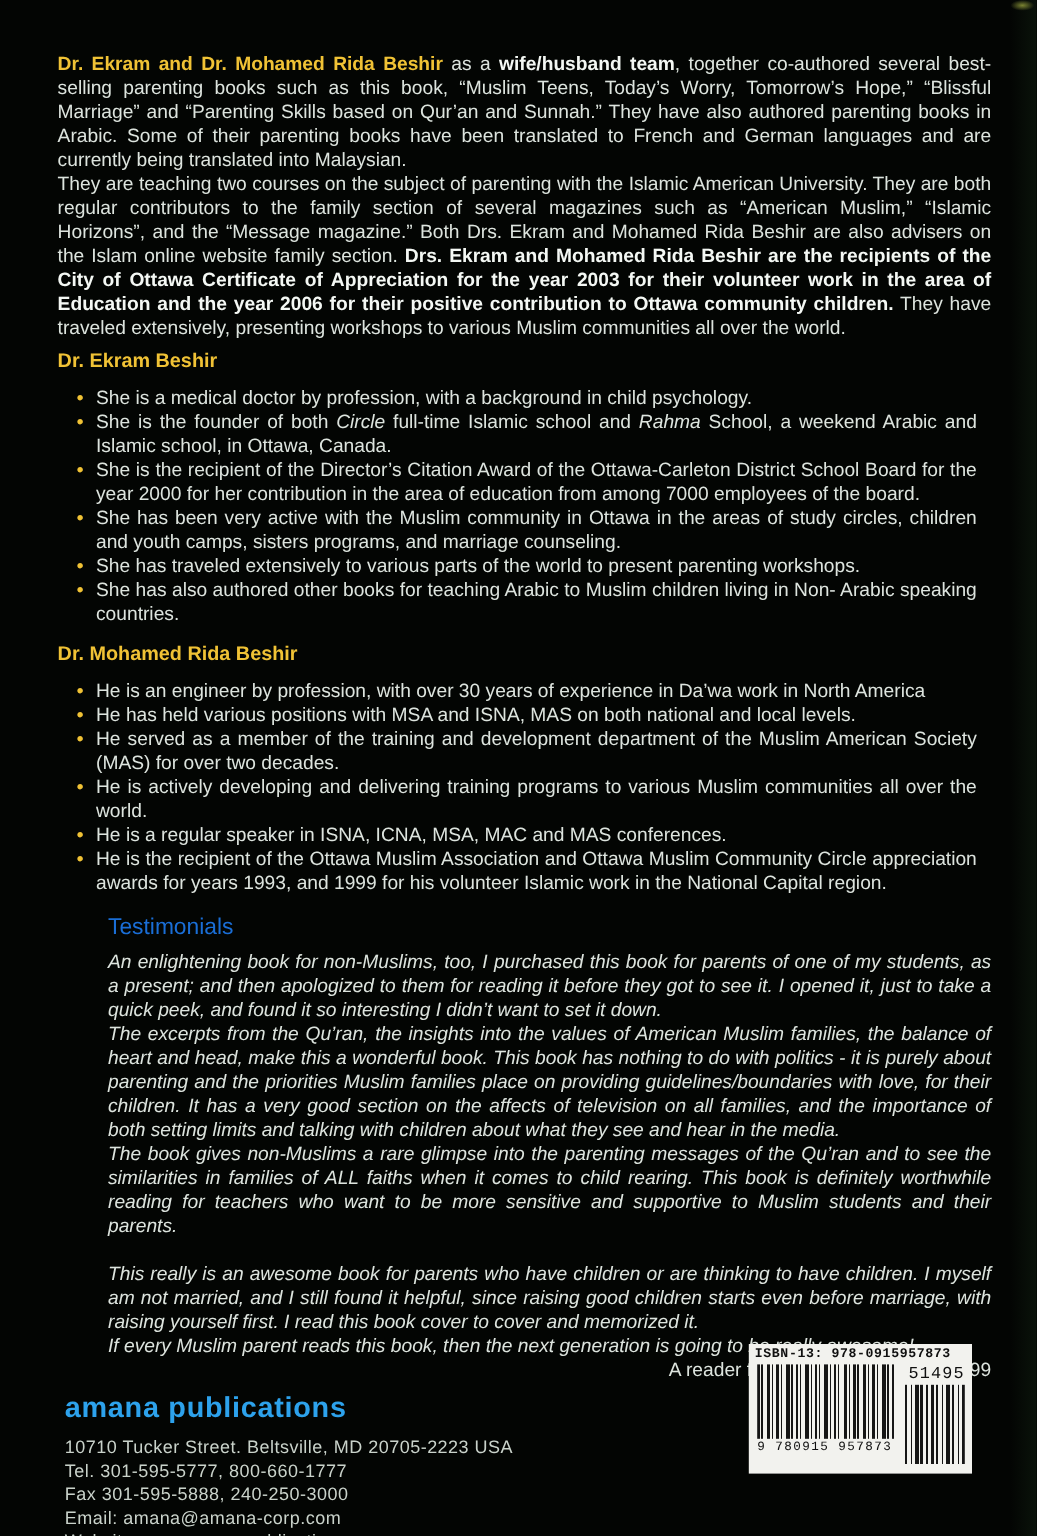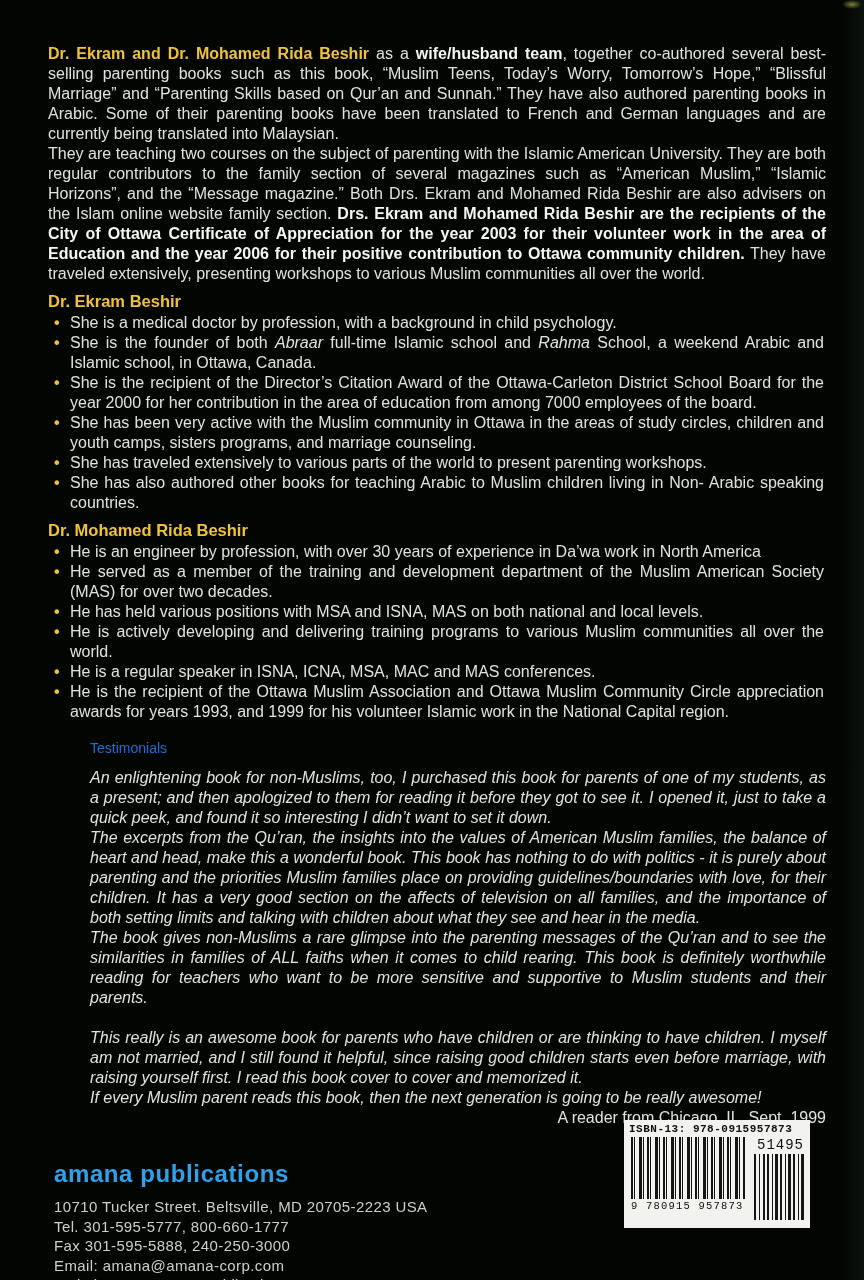--- a/index.html
+++ b/index.html
@@ -21,29 +21,29 @@
     position:absolute; left:48px; top:44px; width:778px;
     color:#dde4de; font-size:16px; line-height:20px; text-align:justify;
   }
   .main p { margin:0; }
   .gold { color:#f0c235; font-weight:bold; }
   .wbold { color:#f4f8f4; font-weight:bold; }
   .section-heading {
     color:#f0c235; font-weight:bold; font-size:16.5px;
     margin:7px 0 1px 0; text-align:left;
   }
-  ul.bullets { list-style:none; margin:2px; padding:0; }
+  ul.bullets { list-style:none; margin:12px; padding:0; }
   ul.bullets li { position:relative; padding-left:20px; text-align:justify; }
   ul.bullets li::before {
     content:"\2022"; position:absolute; left:4px; top:0;
     color:#f0c235; font-weight:bold;
   }
   .testimonials { margin-left:42px; width:736px; }
   .testimonials-heading {
-    color:#1a6ed6; font-size:14px; font-weight:normal;
+    color:#1a6ed6; font-size:19px; font-weight:normal;
     margin:16px 0 10px 0; text-align:left;
   }
   .testimonial p { font-style:italic; }
   .attribution { text-align:right; font-style:normal !important; }
   .t-gap { height:20px; }
   .publisher { position:absolute; left:54px; top:1116px; color:#c9d2ca;margin-top:44px; }
   .publisher-name {
     color:#2da2ec; font-weight:bold; font-size:24px;
     letter-spacing:.6px; margin:0 0 9px 0;
   }
@@ -90,32 +90,32 @@
 
   <div class="main">
 
     <p><span class="gold">Dr. Ekram and Dr. Mohamed Rida Beshir</span><span> as a </span><span class="wbold">wife/husband team</span><span>, together co-authored several best-selling parenting books such as this book, “Muslim Teens, Today’s Worry, Tomorrow’s Hope,” “Blissful Marriage” and “Parenting Skills based on Qur’an and Sunnah.” They have also authored parenting books in Arabic. Some of their parenting books have been translated to French and German languages and are currently being translated into Malaysian.</span></p>
 
     <p><span>They are teaching two courses on the subject of parenting with the Islamic American University. They are both regular contributors to the family section of several magazines such as “American Muslim,” “Islamic Horizons”, and the “Message magazine.” Both Drs. Ekram and Mohamed Rida Beshir are also advisers on the Islam online website family section. </span><span class="wbold">Drs. Ekram and Mohamed Rida Beshir are the recipients of the City of Ottawa Certificate of Appreciation for the year 2003 for their volunteer work in the area of Education and the year 2006 for their positive contribution to Ottawa community children.</span><span> They have traveled extensively, presenting workshops to various Muslim communities all over the world.</span></p>
 
     <div class="section-heading">Dr. Ekram Beshir</div>
     <ul class="bullets">
       <li><span>She is a medical doctor by profession, with a background in child psychology.</span></li>
-      <li><span>She is the founder of both </span><i>Abraar</i><span> full-time Islamic school and </span><i>Rahma</i><span> School, a weekend Arabic and Islamic school, in Ottawa, Canada.</span></li>
+      <li><span>She is the founder of both </span><i>Circle</i><span> full-time Islamic school and </span><i>Rahma</i><span> School, a weekend Arabic and Islamic school, in Ottawa, Canada.</span></li>
       <li><span>She is the recipient of the Director’s Citation Award of the Ottawa-Carleton District School Board for the year 2000 for her contribution in the area of education from among 7000 employees of the board.</span></li>
       <li><span>She has been very active with the Muslim community in Ottawa in the areas of study circles, children and youth camps, sisters programs, and marriage counseling.</span></li>
       <li><span>She has traveled extensively to various parts of the world to present parenting workshops.</span></li>
       <li><span>She has also authored other books for teaching Arabic to Muslim children living in Non- Arabic speaking countries.</span></li>
     </ul>
 
     <div class="section-heading">Dr. Mohamed Rida Beshir</div>
     <ul class="bullets">
       <li><span>He is an engineer by profession, with over 30 years of experience in Da’wa work in North America</span></li>
+      <li><span>He has held various positions with MSA and ISNA, MAS on both national and local levels.</span></li>
       <li><span>He served as a member of the training and development department of the Muslim American Society (MAS) for over two decades.</span></li>
-      <li><span>He has held various positions with MSA and ISNA, MAS on both national and local levels.</span></li>
       <li><span>He is actively developing and delivering training programs to various Muslim communities all over the world.</span></li>
       <li><span>He is a regular speaker in ISNA, ICNA, MSA, MAC and MAS conferences.</span></li>
       <li><span>He is the recipient of the Ottawa Muslim Association and Ottawa Muslim Community Circle appreciation awards for years 1993, and 1999 for his volunteer Islamic work in the  National Capital region.</span></li>
     </ul>
 
     <div class="testimonials">
       <div class="testimonials-heading">Testimonials</div>
 
       <div class="testimonial">
         <p>An enlightening book for non-Muslims, too, I purchased this book for parents of one of my students, as a present; and then apologized to them for reading it before they got to see it. I opened it, just to take a quick peek, and found it so interesting I didn’t want to set it down.</p>

